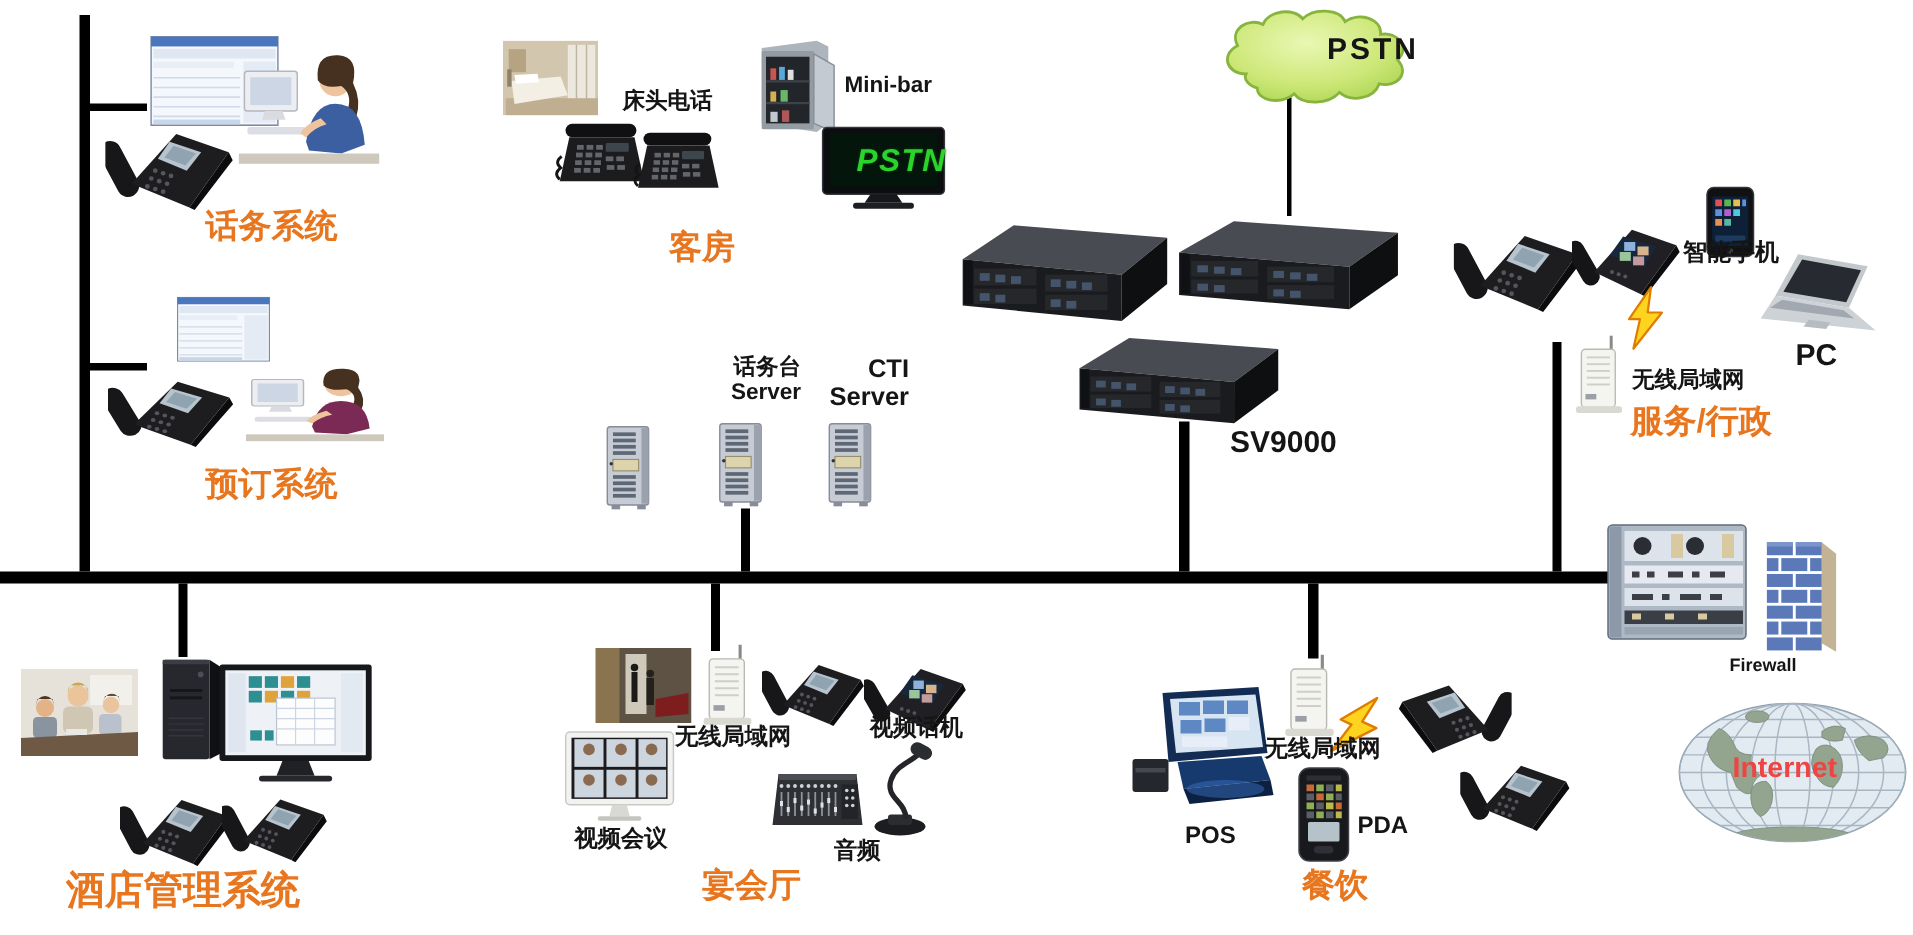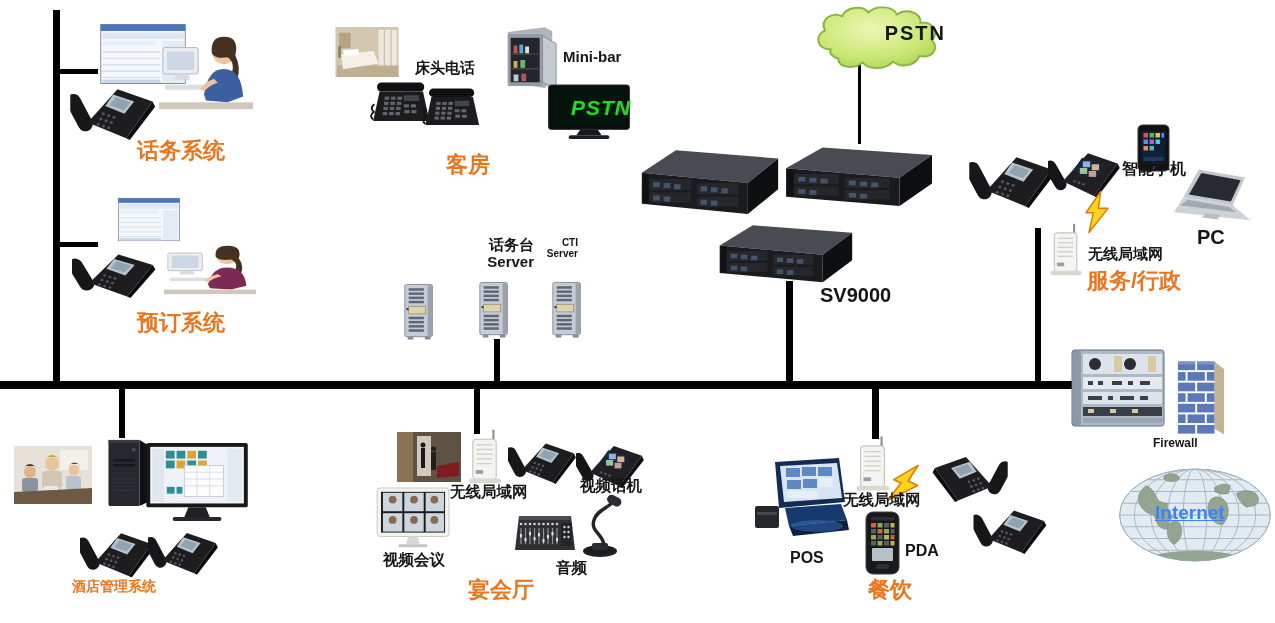--- a/index.html
+++ b/index.html
@@ -4,21 +4,21 @@
 <style>
   html,body{margin:0;padding:0;background:#fff;}
   #canvas{position:relative;width:1275px;height:623px;background:#ffffff;overflow:hidden;
           font-family:"Liberation Sans","DejaVu Sans",sans-serif;}
   .abs{position:absolute;}
   .line{position:absolute;background:#000000;}
   .lbl{position:absolute;color:#151515;font-weight:bold;white-space:pre-line;line-height:1.1;}
   .orange{color:#E8761E;}
   .ctr{text-align:right;}
   .iptv{color:#2BD42B;font-style:italic;letter-spacing:1px;text-shadow:0 0 2px #0a4d0a;}
-  .internet{color:#3b82f6;text-decoration:underline;}
+  .internet{color:#ef4444;}
   svg{display:block;}
 </style>
 </head>
 <body>
 
 <svg width="0" height="0" style="position:absolute" aria-hidden="true">
 <defs>
   <radialGradient id="g-cloud" cx="45%" cy="35%" r="75%">
     <stop offset="0%" stop-color="#eaf7b4"></stop>
         <stop offset="60%" stop-color="#cde878"></stop>
@@ -579,21 +579,21 @@
     </svg>
   <div class="lbl" style="left:563px;top:49px;font-size:15px">Mini-bar</div>
   <svg class="abs" style="left:547px;top:84px" width="84" height="58" viewBox="0 0 86 60">
       <use href="#s-tv"></use>
     </svg>
   <div class="lbl iptv ctr" style="left:547px;top:96px;width:84px;font-size:21px">PSTN</div>
   <div class="lbl orange ctr" style="left:420px;top:153px;width:70px;font-size:22px">客房</div>
 
   <div class="lbl ctr" style="left:462px;top:237px;width:72px;font-size:15px">话务台
 Server</div>
-  <div class="lbl ctr" style="left:506px;top:237px;width:72px;font-size:10px">CTI
+  <div class="lbl ctr" style="left:534px;top:237px;width:72px;font-size:17px">CTI
 Server</div>
   <svg class="abs" style="left:402px;top:282px" width="38" height="60" viewBox="0 0 40 62">
       <use href="#s-server"></use>
     </svg>
   <svg class="abs" style="left:477px;top:280px" width="38" height="60" viewBox="0 0 40 62">
       <use href="#s-server"></use>
     </svg>
   <svg class="abs" style="left:550px;top:280px" width="38" height="60" viewBox="0 0 40 62">
       <use href="#s-server"></use>
     </svg>
@@ -644,21 +644,21 @@
     </svg>
   <svg class="abs" style="left:144px;top:442px" width="110" height="80" viewBox="0 0 110 82">
       <use href="#s-monitor"></use>
     </svg>
   <svg class="abs" style="left:80px;top:516px" width="76" height="62" viewBox="0 0 100 80">
       <use href="#s-deskphone"></use>
     </svg>
   <svg class="abs" style="left:148px;top:516px" width="72" height="60" viewBox="0 0 100 80">
       <use href="#s-deskphone"></use>
     </svg>
-  <div class="lbl orange" style="left:72px;top:579px;font-size:14px">酒店管理系统</div>
+  <div class="lbl orange" style="left:44px;top:579px;font-size:26px">酒店管理系统</div>
 
   <svg class="abs" style="left:397px;top:432px" width="64" height="50" viewBox="0 0 64 50">
       <use href="#s-lobbyphoto"></use>
     </svg>
   <svg class="abs" style="left:466px;top:428px" width="38" height="58" viewBox="0 0 40 62">
       <use href="#s-ap"></use>
     </svg>
   <svg class="abs" style="left:505px;top:428px" width="76" height="56" viewBox="0 0 100 80">
       <use href="#s-deskphone"></use>
     </svg>

